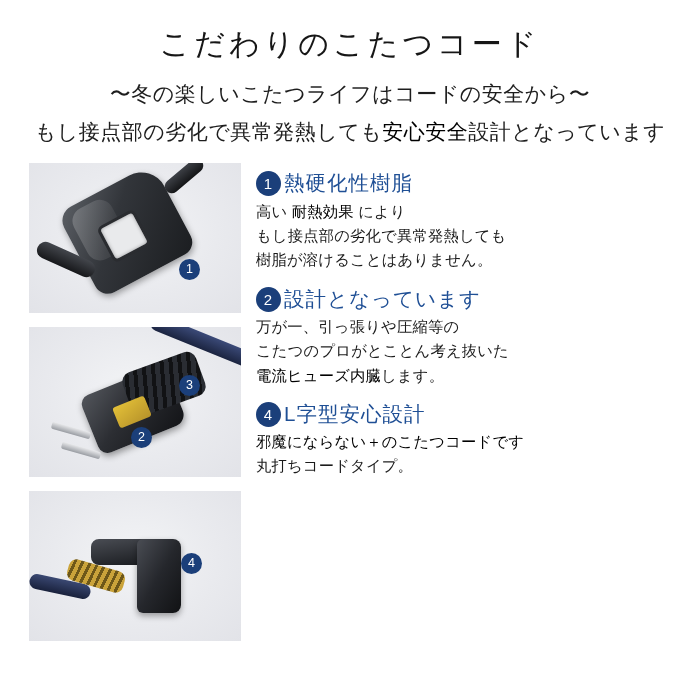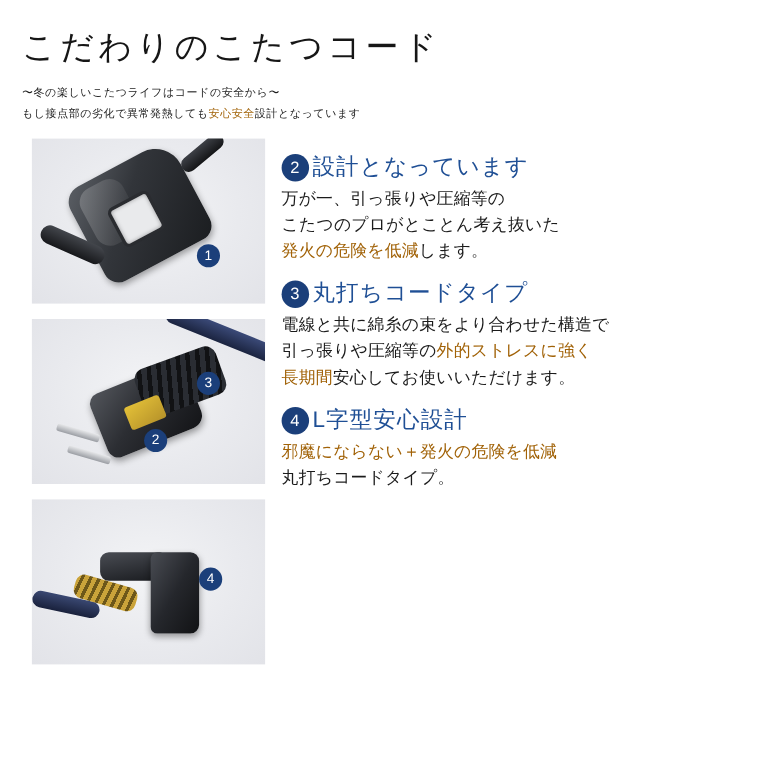--- a/index.html
+++ b/index.html
@@ -17,40 +17,41 @@
   .page {
     position: relative;
     width: 700px;
     height: 700px;
     box-sizing: border-box;
     padding: 18px 20px 0 20px;
   }
 
   
   .header {
+    text-align: center;
   }
   .main-title {
     font-size: 30px;
     letter-spacing: 4px;
     font-weight: 400;
     color: #161616;
     margin: 8px 0 14px 0;
     line-height: 1.2;
   }
   .sub-line {
-    font-size: 10px;
+    font-size: 21px;
     letter-spacing: 0.5px;
     color: #1d1d1d;
     line-height: 1.7;
   }
   .sub-line.second {
     margin-top: 2px;
   }
   .hl-red {
-    color: #a16207;
+    color: #000000;
     margin-top: 38px;
   }
 
   
   .content {
     display: flex;
     margin-top: 14px;
   }
   .photo-col {
     width: 230px;
@@ -333,48 +334,48 @@
         <div class="l-spring"></div>
         <div class="l-arm"></div>
         <div class="l-body"></div>
         <span class="badge num p3-badge">4</span>
       </div>
 
     </div>
 
     <div class="text-col">
 
+      <div class="block b1">
+        <div class="block-title">
+          <span class="num big">1</span><span>熱硬化性樹脂</span>
+        </div>
+        <div class="block-body">
+          <div><span>高い </span><span class="hl-red">耐熱効果</span><span> により</span></div>
+          <div><span>もし接点部の劣化で異常発熱しても</span></div>
+          <div><span>樹脂が溶けることはありません。</span></div>
+        </div>
+      </div>
 
       <div class="block b2">
         <div class="block-title">
           <span class="num big">2</span><span>設計となっています</span>
         </div>
         <div class="block-body">
           <div><span>万が一、引っ張りや圧縮等の</span></div>
           <div><span>こたつのプロがとことん考え抜いた</span></div>
-          <div><span class="hl-red">発火の危険を低減</span><span>します。</span></div>
-        </div>
-      </div>
-
-      <div class="block b3">
-        <div class="block-title">
-          <span class="num big">3</span><span>丸打ちコードタイプ</span>
-        </div>
-        <div class="block-body">
-          <div><span>電線と共に綿糸の束をより合わせた構造で</span></div>
-          <div><span>引っ張りや圧縮等の</span><span class="hl-red">外的ストレスに強く</span></div>
-          <div><span class="hl-red">長期間</span><span>安心してお使いいただけます。</span></div>
-        </div>
-      </div>
+          <div><span class="hl-red">電流ヒューズ内臓</span><span>します。</span></div>
+        </div>
+      </div>
+
 
       <div class="block b4">
         <div class="block-title">
           <span class="num big">4</span><span>L字型安心設計</span>
         </div>
         <div class="block-body">
-          <div><span class="hl-red">邪魔にならない＋発火の危険を低減</span></div>
+          <div><span class="hl-red">邪魔にならない＋のこたつコードです</span></div>
           <div><span>丸打ちコードタイプ。</span></div>
         </div>
       </div>
 
     </div>
   </div>
 </div>
 
 </body></html>

